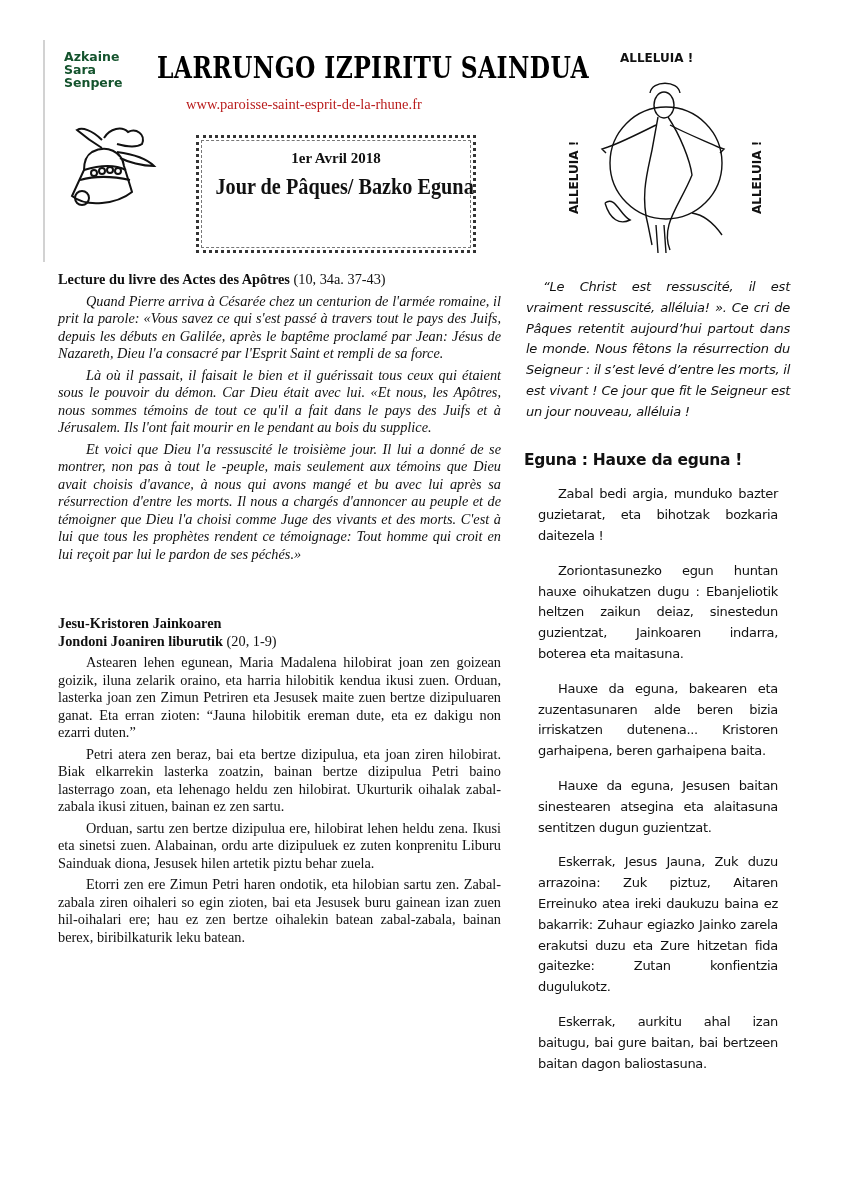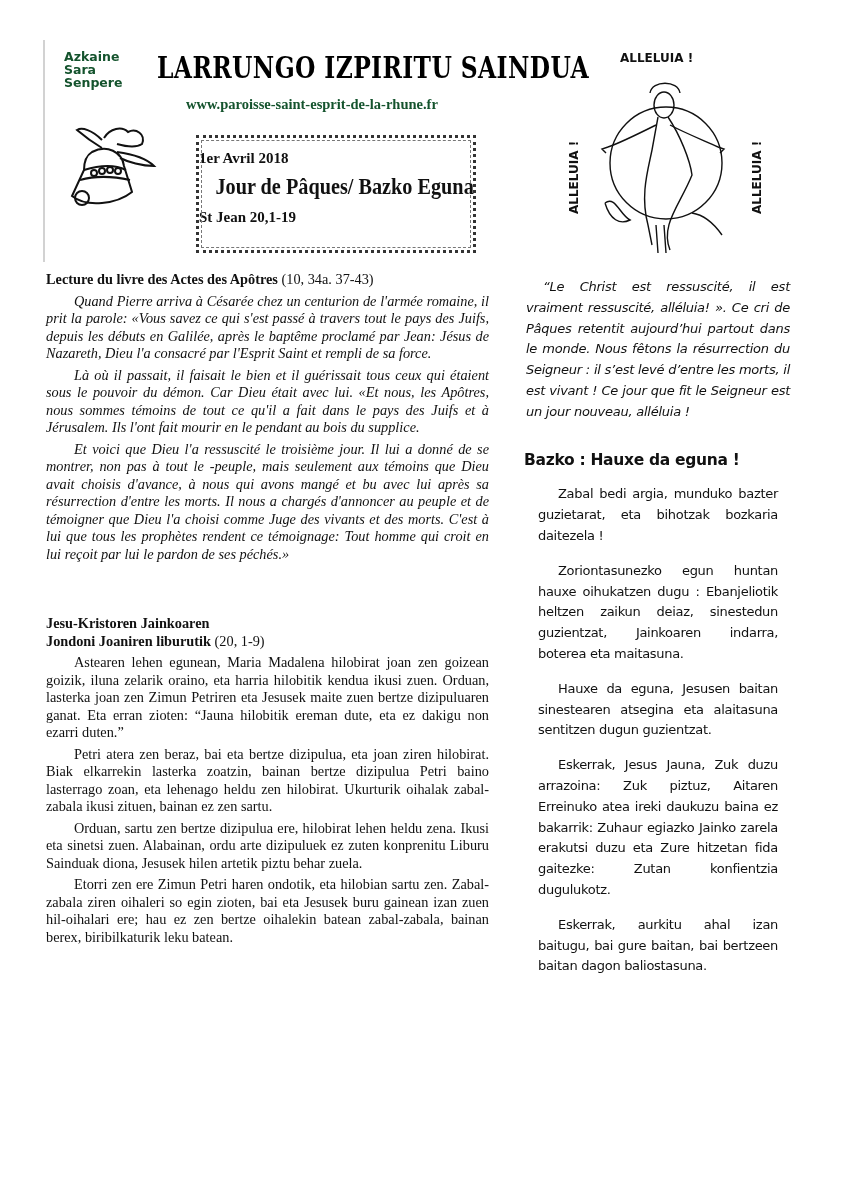--- a/index.html
+++ b/index.html
@@ -5,36 +5,36 @@
   html, body { margin: 0; padding: 0; background: #ffffff; }
   body { width: 850px; height: 1202px; position: relative; overflow: hidden; color: #111; }
 
   .header-rule { position: absolute; left: 43px; top: 40px; width: 2px; height: 222px; background: #d2d2d2; }
 
   .parishes { position: absolute; left: 64px; top: 50px; font-family: "DejaVu Sans", sans-serif; font-weight: bold; font-size: 12.5px; line-height: 13px; color: #14532d; }
   .parishes div { margin: 0; }
 
   .masthead { position: absolute; left: 157px; top: 50px; font-family: "DejaVu Serif", serif; font-weight: bold; font-size: 30px; letter-spacing: 0.5px; transform: scaleX(0.78); transform-origin: left top; white-space: nowrap; color: #000; }
 
-  .website { position: absolute; left: 186px; top: 96px; font-family: "Liberation Serif", serif; font-weight: bold; font-size: 14.5px; color: #14532d; }
+  .website { position: absolute; left: 186px; top: 96px; font-family: "Liberation Serif", serif; font-weight: normal; font-size: 14.5px; color: #b91c1c; }
 
   .bell { position: absolute; left: 62px; top: 122px; width: 100px; height: 90px; }
 
-  .datebox { position: absolute; left: 196px; top: 135px; width: 274px; height: 112px; border: 3px dotted #333; outline: 1px dashed #777; outline-offset: -6px; }
+  .datebox { position: absolute; left: 196px; top: 135px; width: 274px; height: 112px; border: 3px dotted #333; outline: 1px dashed #777; outline-offset: -6px; text-align: center; }
   .datebox .date { font-family: "Liberation Serif", serif; font-weight: bold; font-size: 15px; margin-top: 12px; }
   .datebox .title { font-family: "Liberation Serif", serif; font-weight: bold; font-size: 23px; margin-top: 7px; transform: scaleX(0.88); white-space: nowrap; }
   .datebox .ref { font-family: "Liberation Serif", serif; font-weight: bold; font-size: 15px; margin-top: 9px; }
 
   .alleluia-top { position: absolute; left: 620px; top: 51px; font-family: "DejaVu Sans", sans-serif; font-weight: bold; font-size: 12px; }
   .alleluia-left { position: absolute; left: 567px; top: 148px; font-family: "DejaVu Sans", sans-serif; font-weight: bold; font-size: 12px; transform: rotate(-90deg); transform-origin: left top; white-space: nowrap; top: 214px; }
   .alleluia-right { position: absolute; left: 750px; top: 214px; font-family: "DejaVu Sans", sans-serif; font-weight: bold; font-size: 12px; transform: rotate(-90deg); transform-origin: left top; white-space: nowrap; }
   .christ { position: absolute; left: 600px; top: 75px; width: 130px; height: 185px; }
 
   
-  .col-left { position: absolute; left: 46px; top: 271px; width: 443px; font-family: "Liberation Serif", serif; font-size: 14.3px; line-height: 17.5px; text-align: justify; }
+  .col-left { position: absolute; left: 58px; top: 271px; width: 443px; font-family: "Liberation Serif", serif; font-size: 14.3px; line-height: 17.5px; text-align: justify; }
   .col-left h3 { margin: 0 0 4px 0; font-size: 14.3px; font-weight: bold; text-align: left; line-height: 17.5px; }
   .col-left h3 .ref { font-weight: normal; }
   .col-left p { margin: 0 0 4px 0; text-indent: 28px; }
   .col-left .it p { font-style: italic; }
   .gospel { margin-top: 52px; }
 
   
   .col-right { position: absolute; left: 524px; top: 275px; width: 268px; font-family: "DejaVu Sans", sans-serif; font-size: 13px; line-height: 20.8px; text-align: justify; }
   .col-right .quote { font-style: italic; margin: 2px; text-indent: 17px; letter-spacing: -0.25px; }
   .col-right h2 { margin: 27px 0 9px 0; font-size: 15.5px; font-weight: bold; letter-spacing: -0.3px; }
@@ -67,21 +67,20 @@
       <circle cx="40" cy="49" r="3"></circle>
       <circle cx="48" cy="48" r="3"></circle>
       <circle cx="56" cy="49" r="3"></circle>
     <circle cx="20" cy="76" r="7"></circle>
   </g>
 </svg>
 
 <div class="datebox">
   <div class="date">1er Avril 2018</div>
   <div class="title">Jour de Pâques/ Bazko Eguna</div>
-  <div class="ref">St Jean 20,1-19</div>
 </div>
 
 <div class="alleluia-top">ALLELUIA !</div>
 <div class="alleluia-left">ALLELUIA !</div>
 <div class="alleluia-right">ALLELUIA !</div>
 
 <svg class="christ" viewBox="0 0 130 185">
   <g fill="none" stroke="#111" stroke-width="1.4">
     <circle cx="66" cy="88" r="56"></circle>
     <path d="M50 18 C52 5, 78 5, 80 18"></path>
@@ -109,19 +108,20 @@
     <h3><span>Jesu-Kristoren Jainkoaren</span><br><span>Jondoni Joaniren liburutik</span> <span class="ref">(20, 1-9)</span></h3>
     <p>Astearen lehen egunean, Maria Madalena hilobirat joan zen goizean goizik, iluna zelarik oraino, eta harria hilobitik kendua ikusi zuen. Orduan, lasterka joan zen Zimun Petriren eta Jesusek maite zuen bertze dizipuluaren ganat. Eta erran zioten: “Jauna hilobitik ereman dute, eta ez dakigu non ezarri duten.”</p>
     <p>Petri atera zen beraz, bai eta bertze dizipulua, eta joan ziren hilobirat. Biak elkarrekin lasterka zoatzin, bainan bertze dizipulua Petri baino lasterrago zoan, eta lehenago heldu zen hilobirat. Ukurturik oihalak zabal-zabala ikusi zituen, bainan ez zen sartu.</p>
     <p>Orduan, sartu zen bertze dizipulua ere, hilobirat lehen heldu zena. Ikusi eta sinetsi zuen. Alabainan, ordu arte dizipuluek ez zuten konprenitu Liburu Sainduak diona, Jesusek hilen artetik piztu behar zuela.</p>
     <p>Etorri zen ere Zimun Petri haren ondotik, eta hilobian sartu zen. Zabal-zabala ziren oihaleri so egin zioten, bai eta Jesusek buru gainean izan zuen hil-oihalari ere; hau ez zen bertze oihalekin batean zabal-zabala, bainan berex, biribilkaturik leku batean.</p>
   </section>
 </div>
 
 <div class="col-right">
   <p class="quote">“Le Christ est ressuscité, il est vraiment ressuscité, alléluia! ». Ce cri de Pâques retentit aujourd’hui partout dans le monde. Nous fêtons la résurrection du Seigneur : il s’est levé d’entre les morts, il est vivant ! Ce jour que fit le Seigneur est un jour nouveau, alléluia !</p>
-  <h2>Bazko : Hauxe da eguna !</h2>
+  <h2>Eguna : Hauxe da eguna !</h2>
   <p>Zabal bedi argia, munduko bazter guzietarat, eta bihotzak bozkaria daitezela !</p>
   <p>Zoriontasunezko egun huntan hauxe oihukatzen dugu : Ebanjeliotik heltzen zaikun deiaz, sinestedun guzientzat, Jainkoaren indarra, boterea eta maitasuna.</p>
+  <p>Hauxe da eguna, bakearen eta zuzentasunaren alde beren bizia irriskatzen dutenena... Kristoren garhaipena, beren garhaipena baita.</p>
   <p>Hauxe da eguna, Jesusen baitan sinestearen atsegina eta alaitasuna sentitzen dugun guzientzat.</p>
   <p>Eskerrak, Jesus Jauna, Zuk duzu arrazoina: Zuk piztuz, Aitaren Erreinuko atea ireki daukuzu baina ez bakarrik: Zuhaur egiazko Jainko zarela erakutsi duzu eta Zure hitzetan fida gaitezke: Zutan konfientzia dugulukotz.</p>
   <p>Eskerrak, aurkitu ahal izan baitugu, bai gure baitan, bai bertzeen baitan dagon baliostasuna.</p>
 </div>
 
 </body></html>

